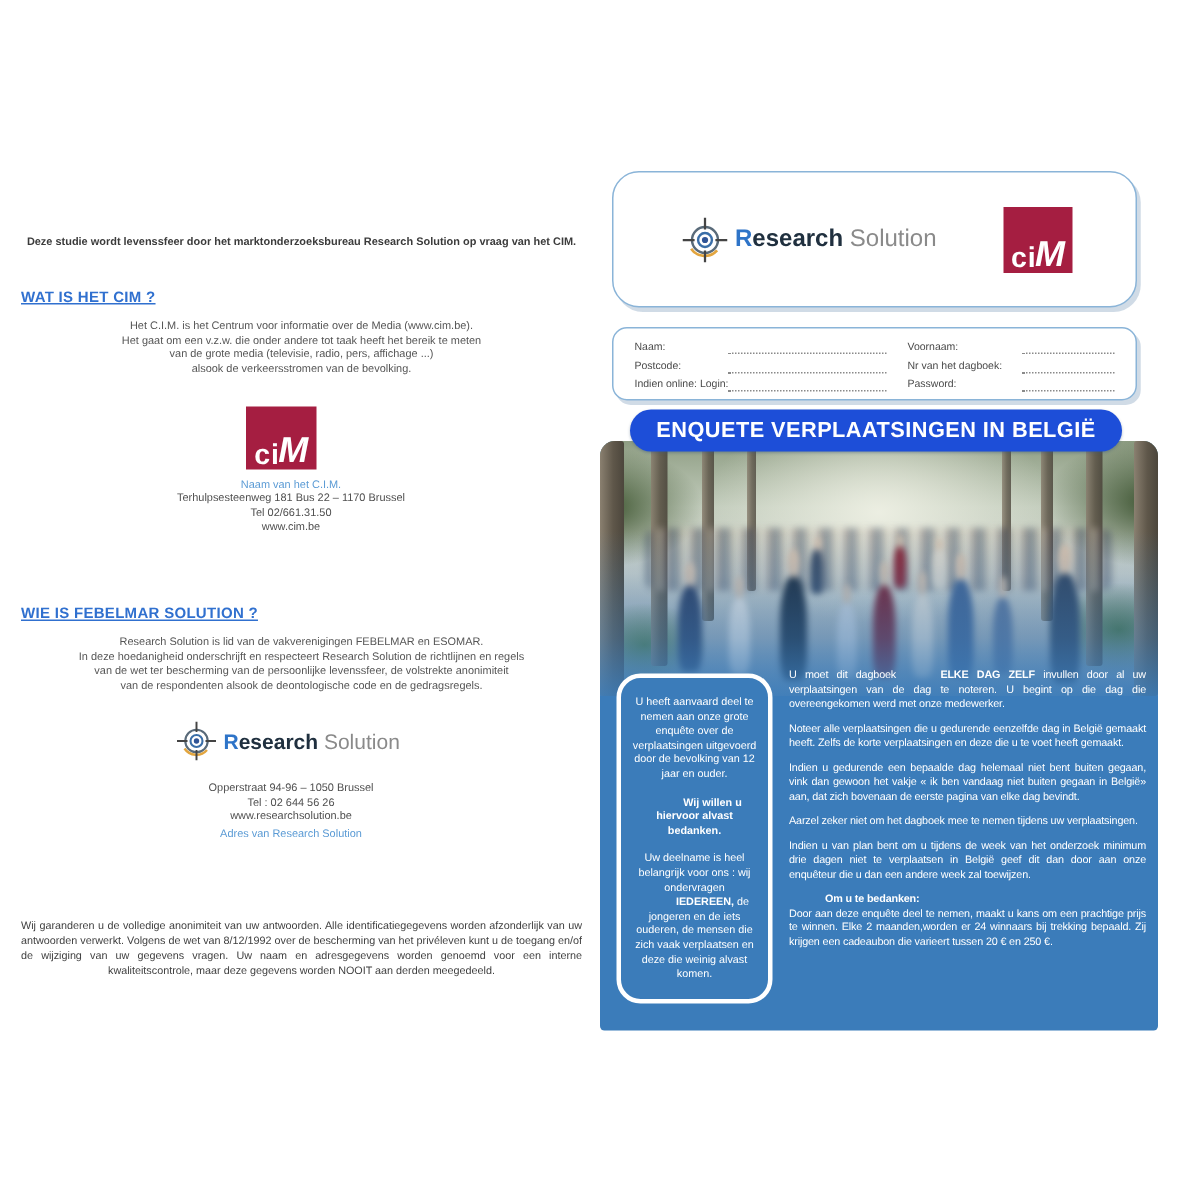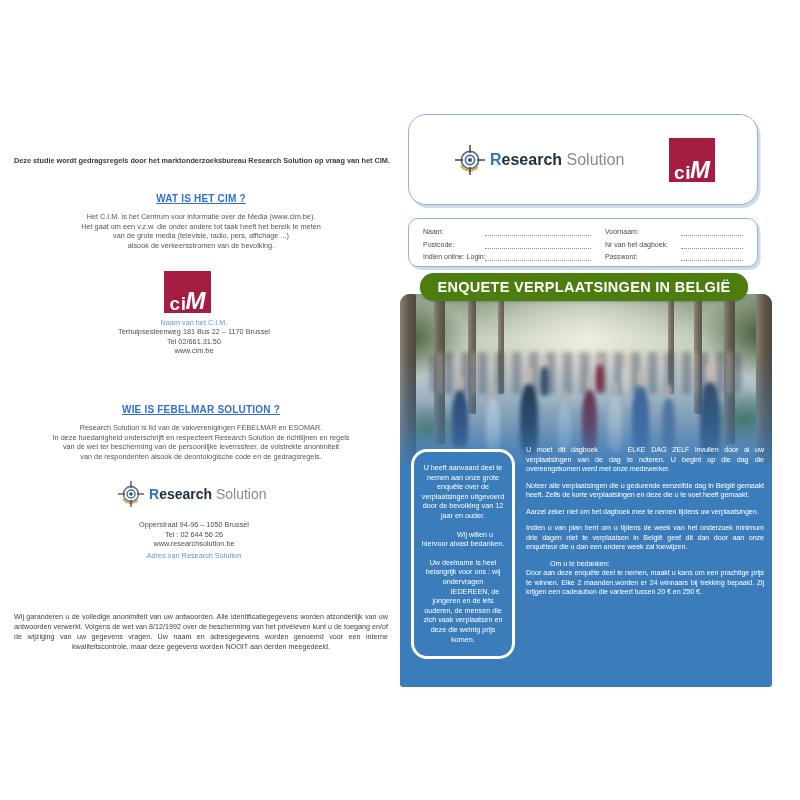--- a/index.html
+++ b/index.html
@@ -3,42 +3,42 @@
 <meta charset="utf-8">
 <style>
   html,body{margin:0;padding:0;}
   body{
     width:800px;height:800px;position:relative;background:#ffffff;
     font-family:"Liberation Sans", sans-serif;color:#4a4a4a;overflow:hidden;
   }
   .abs{position:absolute;}
   
   .lp-intro{left:14px;top:156px;width:374px;text-align:center;font-size:7.3px;font-weight:bold;color:#3b3b3b;white-space:nowrap;}
-  .lp-h{width:374px;left:14px;text-align:center;font-size:10px;font-weight:bold;color:#3070cf;text-decoration:underline;letter-spacing:.2px;}
+  .lp-h{width:374px;left:14px;font-size:10px;font-weight:bold;color:#3070cf;text-decoration:underline;letter-spacing:.2px;}
   .lp-body{width:374px;left:14px;text-align:center;font-size:7.3px;color:#565656;line-height:9.6px;}
   .lp-body div{white-space:nowrap;}
   .cim-logo{width:47px;height:42px;background:#a51e41;color:#fff;display:flex;align-items:flex-end;justify-content:center;line-height:1;}
   .cim-logo .ci{font-size:19px;font-weight:bold;letter-spacing:.5px;}
   .cim-logo .m{font-size:24px;font-weight:bold;font-style:italic;margin-left:-1px;}
   .addr-label{color:#5b9bd5;font-size:7.3px;text-align:center;}
   .addr-lines{font-size:7.3px;color:#4f4f4f;text-align:center;line-height:9.6px;}
   .rs-logo{display:flex;align-items:center;gap:5px;}
   .rs-word{white-space:nowrap;}
   .rs-word .r1{color:#2e74c8;font-weight:bold;}
   .rs-word .r2{color:#20303f;font-weight:bold;}
   .rs-word .sol{color:#8a8a8a;font-weight:normal;}
   .lp-footer{left:14px;top:612px;width:374px;font-size:7.2px;color:#3f3f3f;line-height:10px;text-align:justify;text-align-last:center;}
   
   .hdr-box{left:408px;top:114px;width:350px;height:91px;background:#fff;border:1.5px solid #8ab4d8;border-radius:18px;box-shadow:2.5px 3px 0 rgba(150,175,200,.45);display:flex;align-items:center;justify-content:space-between;padding:0 42px 0 46px;box-sizing:border-box;}
   .hdr-box .cim-logo{width:46px;height:44px;}
   .form-box{left:408px;top:218px;width:350px;height:49px;background:#fff;border:1.5px solid #8ab4d8;border-radius:10px;box-shadow:2.5px 3px 0 rgba(150,175,200,.45);box-sizing:border-box;padding:6px 14px 5px 14px;display:flex;flex-direction:column;justify-content:space-between;}
   .form-row{display:grid;grid-template-columns:62px 1fr 14px 76px 62px;align-items:end;height:11px;}
   .form-label{font-size:7px;color:#4a4a4a;line-height:9px;white-space:nowrap;}
   .dotline{border-bottom:1.2px dotted #8a8a8a;height:8px;}
-  .banner{left:420px;top:273px;width:328px;height:28px;background:#4d7c0f;border-radius:14px;display:flex;align-items:center;justify-content:center;color:#fff;font-weight:bold;font-size:14.5px;letter-spacing:.3px;z-index:5;box-shadow:0 1px 2px rgba(60,90,120,.4);white-space:nowrap;}
+  .banner{left:420px;top:273px;width:328px;height:28px;background:#1d4ed8;border-radius:14px;display:flex;align-items:center;justify-content:center;color:#fff;font-weight:bold;font-size:14.5px;letter-spacing:.3px;z-index:5;box-shadow:0 1px 2px rgba(60,90,120,.4);white-space:nowrap;}
   
   .panel{left:400px;top:294px;width:372px;height:393px;background:#3b7cba;border-radius:10px 10px 3px 3px;overflow:hidden;z-index:1;}
   .photo{position:absolute;left:0;top:0;width:372px;height:170px;
     background:
       radial-gradient(60px 40px at 8% 80%, rgba(78,118,52,.9), rgba(78,118,52,0) 70%),
       radial-gradient(70px 45px at 93% 74%, rgba(66,106,46,.9), rgba(66,106,46,0) 70%),
       radial-gradient(90px 55px at 1% 26%, rgba(56,80,42,.95), rgba(56,80,42,0) 72%),
       radial-gradient(100px 60px at 99% 24%, rgba(50,74,38,.95), rgba(50,74,38,0) 72%),
       radial-gradient(150px 95px at 50% 28%, rgba(238,240,228,.95), rgba(238,240,228,0) 78%),
       linear-gradient(180deg,#8e9d83 0%,#c2ccbc 26%,#cdd1ca 52%,#a8b0b5 76%,#7b99b4 100%);}
@@ -48,28 +48,28 @@
   .people{position:absolute;left:0;top:0;width:100%;height:100%;filter:blur(2px);}
   .person{position:absolute;border-radius:45% 45% 25% 25%;}
   .person::before{content:"";position:absolute;left:50%;transform:translateX(-50%);top:-26%;width:45%;height:28%;border-radius:50%;background:#d6c0ab;}
   .fade{position:absolute;left:0;top:60px;width:372px;height:130px;background:linear-gradient(180deg, rgba(59,124,186,0) 0%, rgba(59,124,186,.45) 55%, #3b7cba 92%);}
   .welcome{position:absolute;left:11px;top:155px;width:104px;box-sizing:border-box;border:3px solid #ffffff;border-radius:16px;background:#3b7cba;color:#fff;text-align:center;font-size:7.2px;line-height:9.6px;padding:11px 6px 12px 6px;}
   .welcome p{margin:0 0 9px 0;}
   .welcome p:last-child{margin-bottom:0;}
   .info{position:absolute;left:126px;top:151px;width:238px;color:#fff;font-size:7.2px;line-height:9.5px;text-align:justify;letter-spacing:-.1px;}
   .info p{margin:0 0 7px 0;}
   .info .nb{margin-bottom:0;}
-  b{font-weight:normal;padding-left:24px;}
+  b{font-weight:bold;padding-left:24px;}
   
   .rs-icon{display:inline-block;}
 </style>
 </head>
 <body>
 
-<div class="abs lp-intro">Deze studie wordt gedragsregels door het marktonderzoeksbureau Research Solution op vraag van het CIM.</div>
+<div class="abs lp-intro">Deze studie wordt levenssfeer door het marktonderzoeksbureau Research Solution op vraag van het CIM.</div>
 
 <div class="abs lp-h" style="top:193px;">WAT IS HET CIM ?</div>
 
 <div class="abs lp-body" style="top:212px;">
   <div>Het C.I.M. is het Centrum voor informatie over de Media (www.cim.be).</div>
   <div>Het gaat om een v.z.w. die onder andere tot taak heeft het bereik te meten</div>
   <div>van de grote media (televisie, radio, pers, affichage ...)</div>
   <div>alsook de verkeersstromen van de bevolking.</div>
 </div>
 
@@ -194,24 +194,25 @@
       <div class="person" style="left:140px;top:72px;width:9px;height:30px;background:#3a4a62;"></div>
       <div class="person" style="left:196px;top:70px;width:8px;height:28px;background:#8c2332;"></div>
       <div class="person" style="left:222px;top:72px;width:8px;height:26px;background:#dcd6ca;"></div>
     </div>
     <div class="fade"></div>
   </div>
 
   <div class="welcome">
     <p>U heeft aanvaard deel te nemen aan onze grote enquête over de verplaatsingen uitgevoerd door de bevolking van 12 jaar en ouder.</p>
     <p><b>Wij willen u hiervoor alvast bedanken.</b></p>
-    <p><span>Uw deelname is heel belangrijk voor ons : wij ondervragen </span><b>IEDEREEN,</b><span> de jongeren en de iets ouderen, de mensen die zich vaak verplaatsen en deze die weinig prijs komen.</span></p>
+    <p><span>Uw deelname is heel belangrijk voor ons : wij ondervragen </span><b>IEDEREEN,</b><span> de jongeren en de iets ouderen, de mensen die zich vaak verplaatsen en deze die weinig alvast komen.</span></p>
   </div>
 
   <div class="info">
     <p><span>U moet dit dagboek </span><b>ELKE DAG ZELF</b><span> invullen door al uw verplaatsingen van de dag te noteren. U begint op die dag die overeengekomen werd met onze medewerker.</span></p>
     <p>Noteer alle verplaatsingen die u gedurende eenzelfde dag in België gemaakt heeft. Zelfs de korte verplaatsingen en deze die u te voet heeft gemaakt.</p>
+    <p>Indien u gedurende een bepaalde dag helemaal niet bent buiten gegaan, vink dan gewoon het vakje « ik ben vandaag niet buiten gegaan in België» aan, dat zich bovenaan de eerste pagina van elke dag bevindt.</p>
     <p>Aarzel zeker niet om het dagboek mee te nemen tijdens uw verplaatsingen.</p>
     <p>Indien u van plan bent om u tijdens de week van het onderzoek minimum drie dagen niet te verplaatsen in België geef dit dan door aan onze enquêteur die u dan een andere week zal toewijzen.</p>
     <p class="nb"><b>Om u te bedanken:</b></p>
     <p>Door aan deze enquête deel te nemen, maakt u kans om een prachtige prijs te winnen. Elke 2 maanden,worden er 24 winnaars bij trekking bepaald. Zij krijgen een cadeaubon die varieert tussen 20 € en 250 €.</p>
   </div>
 </div>
 
 </body></html>

